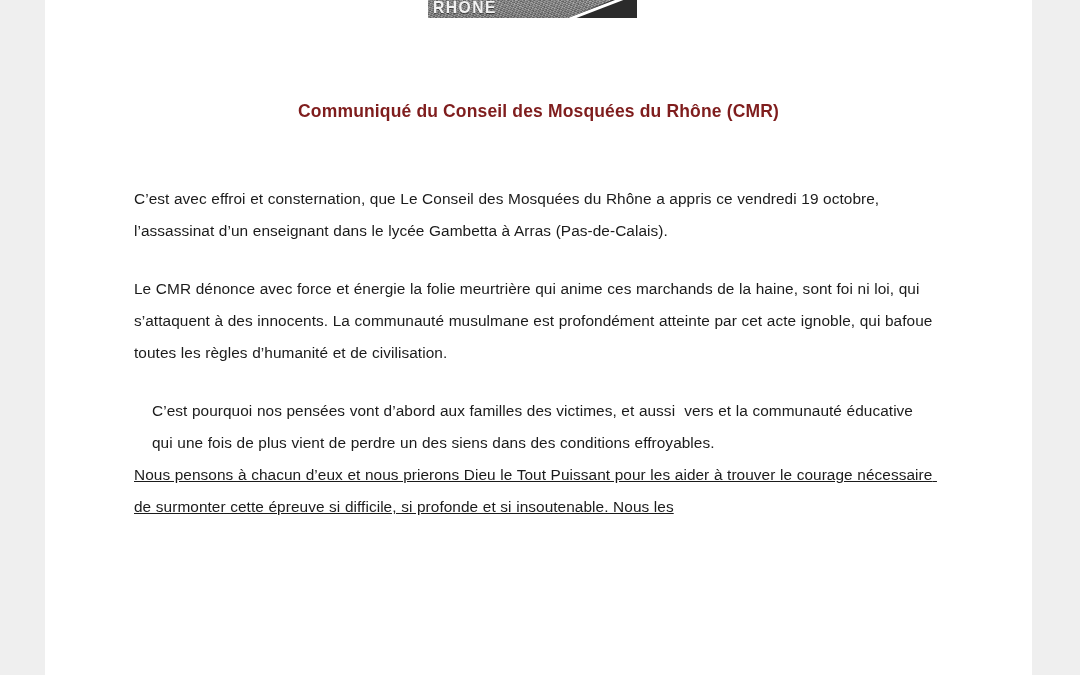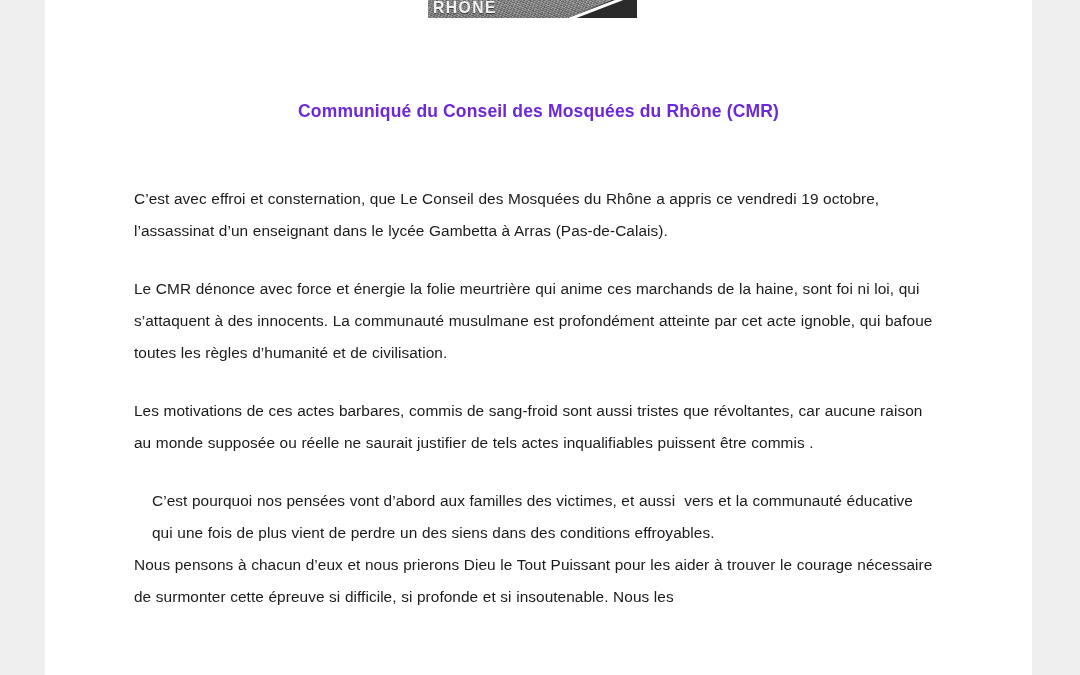--- a/index.html
+++ b/index.html
@@ -96,40 +96,40 @@
   }
 
   
   #doc-title {
     position:absolute;
     left:0; right:0;
     top:100px;
     text-align:center;
     font-size:17.5px;
     font-weight:700;
-    color:#6d28d9;
+    color:#7f1d1d;
     letter-spacing:.15px;
     line-height:1.3;
   }
 
   
   #body-copy {
     position:absolute;
     left:89px;           
     top:183px;
     width:800px;
     font-size:15.4px;
     line-height:32px;
     color:#1b1b1b;
     letter-spacing:.06px;
     word-spacing:.25px;
   }
   #body-copy .para          { margin:0 0 26px 0; white-space:pre-wrap; }
   #body-copy .para.tight    { margin-bottom:0;margin-left:18px; }
-  #body-copy .para:last-child { margin-bottom:0; }
+  #body-copy .para:last-child { margin-bottom:0;text-decoration:underline; }
 
   
   #bottom-clip {
     position:absolute;
     left:0; right:0; bottom:0;
     height:0px;
     pointer-events:none;
   }
 </style>
 </head>
@@ -145,20 +145,19 @@
       <div class="corner-triangle"></div>
       <div class="corner-slash"></div>
       <div class="band-base"></div>
     </div>
 
     <h1 id="doc-title">Communiqué du Conseil des Mosquées du Rhône (CMR)</h1>
 
     <div id="body-copy">
       <p class="para">C’est avec effroi et consternation, que Le Conseil des Mosquées du Rhône a appris ce vendredi 19 octobre, l’assassinat d’un enseignant dans le lycée Gambetta à Arras (Pas-de-Calais).</p>
       <p class="para">Le CMR dénonce avec force et énergie la folie meurtrière qui anime ces marchands de la haine, sont foi ni loi, qui s’attaquent à des innocents. La communauté musulmane est profondément atteinte par cet acte ignoble, qui bafoue toutes les règles d’humanité et de civilisation.</p>
-      <p class="para">Les motivations de ces actes barbares, commis de sang-froid sont aussi tristes que révoltantes, car aucune raison au monde supposée ou réelle ne saurait justifier de tels actes inqualifiables puissent être commis .</p>
       <p class="para tight">C’est pourquoi nos pensées vont d’abord aux familles des victimes, et aussi  vers et la communauté éducative qui une fois de plus vient de perdre un des siens dans des conditions effroyables.</p>
       <p class="para">Nous pensons à chacun d’eux et nous prierons Dieu le Tout Puissant pour les aider à trouver le courage nécessaire de surmonter cette épreuve si difficile, si profonde et si insoutenable. Nous les</p>
     </div>
 
     <div id="bottom-clip"></div>
   </div>
 </div>
 
 </body></html>

